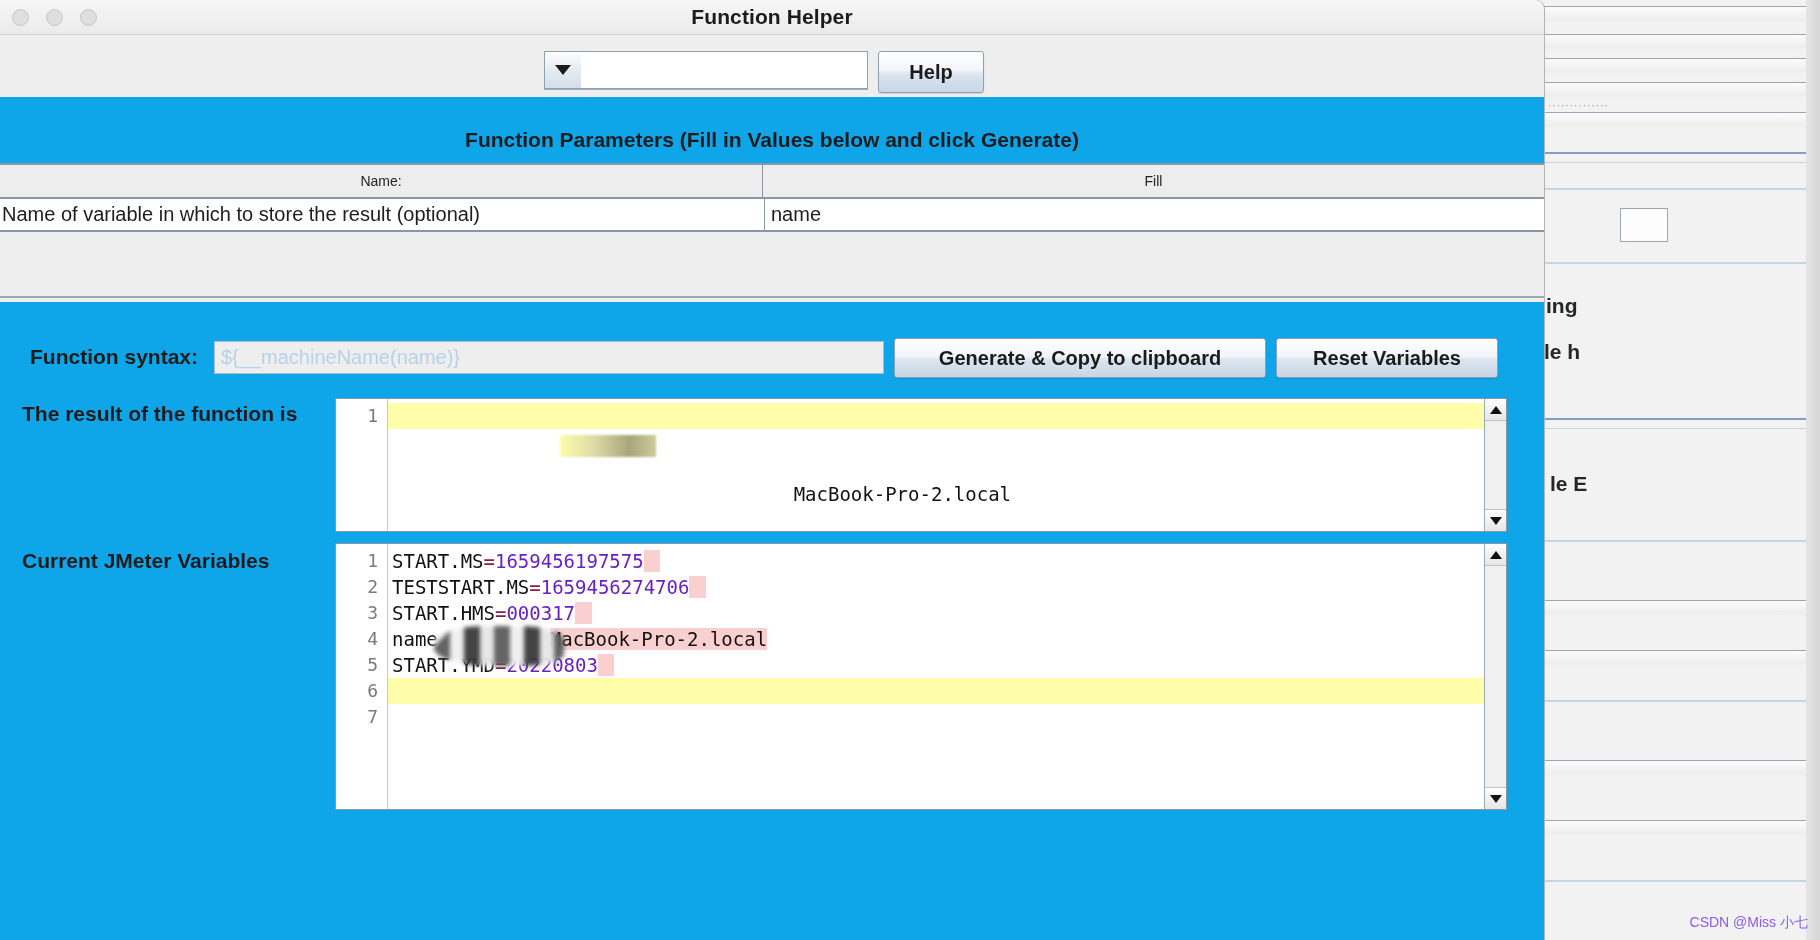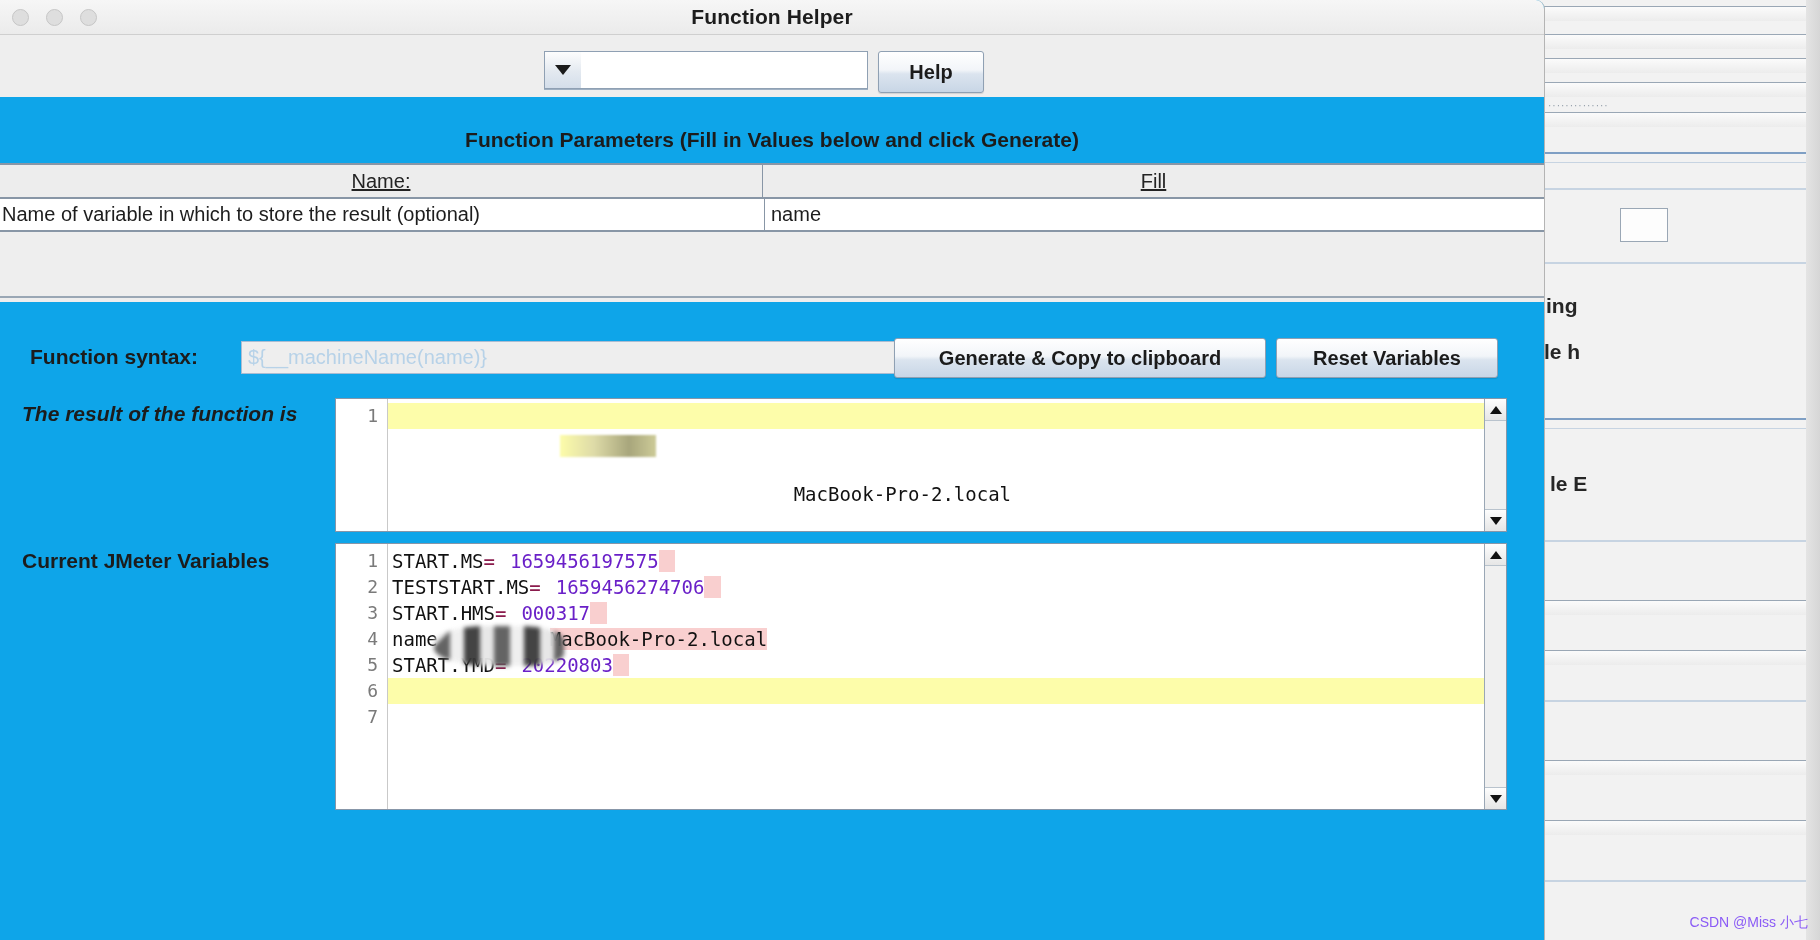--- a/index.html
+++ b/index.html
@@ -171,23 +171,22 @@
   }
   .thead {
     display: flex;
     height: 32px;
     background: #ededed;
     border-top: 2px solid #8896a6;
     border-bottom: 2px solid #8896a6;
   }
   .th {
     display: flex; align-items: center; justify-content: center;
-    font-size: 20px;
+    font-size: 14px;
     color: #232323;
-    text-decoration: underline;
   }
   .th.c1 { width: 762px; border-right: 1px solid #8896a6; }
   .th.c2 { flex: 1; }
   .trow {
     display: flex;
     height: 31px;
     background: #ffffff;
     border-bottom: 2px solid #8896a6;
     justify-content: flex-end;
   }
@@ -225,35 +224,34 @@
     position: absolute;
     left: 214px; top: 341px;
     width: 670px; height: 33px;
     background: #eeeeee;
     border: 1px solid #a9bcd2;
     box-sizing: border-box;
     display: flex; align-items: center;
     padding-left: 6px;
     font-size: 20px;
     color: #b7d2e8;
-    margin-left: 27px;
   }
   .btn-generate {
     position: absolute;
     left: 894px; top: 338px;
     width: 372px; height: 40px;
   }
   .btn-reset {
     position: absolute;
     left: 1276px; top: 338px;
     width: 222px; height: 40px;
   }
 
   
-  .lbl-result { left: 22px; top: 402px; font-style: italic; }
+  .lbl-result { left: 22px; top: 402px; }
   .lbl-vars   { left: 22px; top: 549px; }
 
   .editor {
     position: absolute;
     background: #ffffff;
     border: 1px solid #8796a8;
     box-sizing: border-box;
     display: flex;
     overflow: hidden;
   }
@@ -291,21 +289,21 @@
     overflow: hidden;
   }
   .code .ln {
     height: 26px;
     line-height: 26px;
     white-space: pre;
     padding-left: 4px;
     color: #111111;
   }
   .code .ln.hl { background: #fdfdaa; }
-  .tok-num { color: #6a20c8; margin-left: 15px; }
+  .tok-num { color: #6a20c8; }
   .tok-bool { color: #0b2ee0; font-weight: bold; }
   .tok-eq { color: #8a1b4c; }
   .mark { background: #f9cfcf; }
   .mark-pad { background: #f9cfcf; padding: 0 5px 0 0; }
 
   
   .blur-a {
     position: absolute;
     left: 54px; top: 6px;
     width: 96px; height: 22px;

